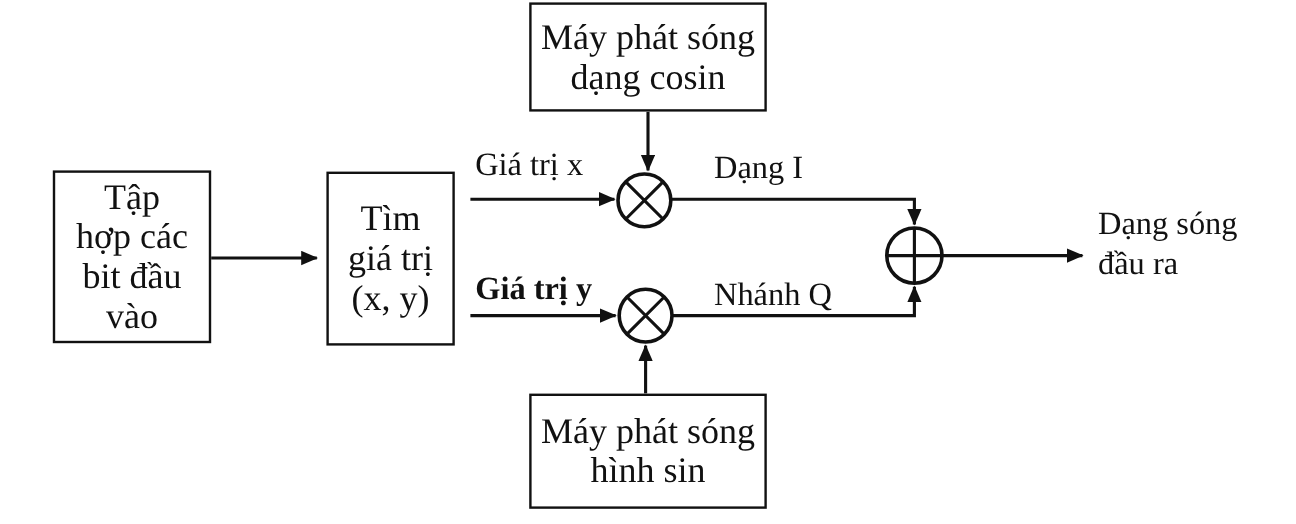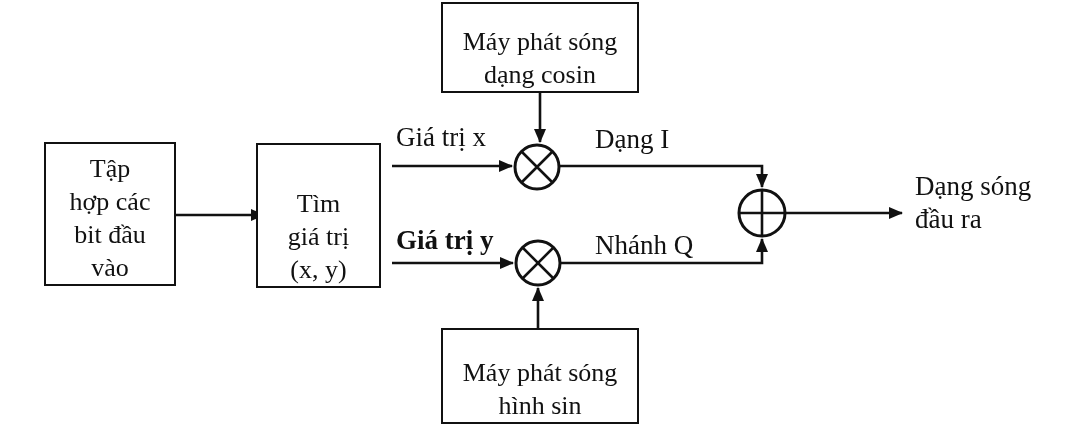--- a/index.html
+++ b/index.html
@@ -21,30 +21,30 @@
     left: 0;
     top: 0;
     width: 1080px;
     height: 437px;
   }
   .box {
     position: absolute;
     border: 2.5px solid #111111;
     background: #ffffff;
     display: flex;
-    align-items: flex-end;
+    align-items: center;
     justify-content: center;
     text-align: center;
-    font-size: 26px;
+    font-size: 30px;
     line-height: 33px;
     white-space: pre-line;
     box-sizing: border-box;
   }
   .box-input  { left: 44px;  top: 142px; width: 132px; height: 144px; }
-  .box-find   { left: 256px; top: 143px; width: 125px; height: 145px; }
+  .box-find   { left: 272px; top: 143px; width: 107px; height: 145px; }
   .box-cos    { left: 441px; top: 2px;   width: 198px; height: 91px;  }
   .box-sin    { left: 441px; top: 328px; width: 198px; height: 96px;  }
   .flabel {
     position: absolute;
     font-size: 27px;
     line-height: 30px;
     text-align: left;
     white-space: pre-line;
   }
   .lbl-value-x { left: 396px; top: 122px; width: 120px; }

